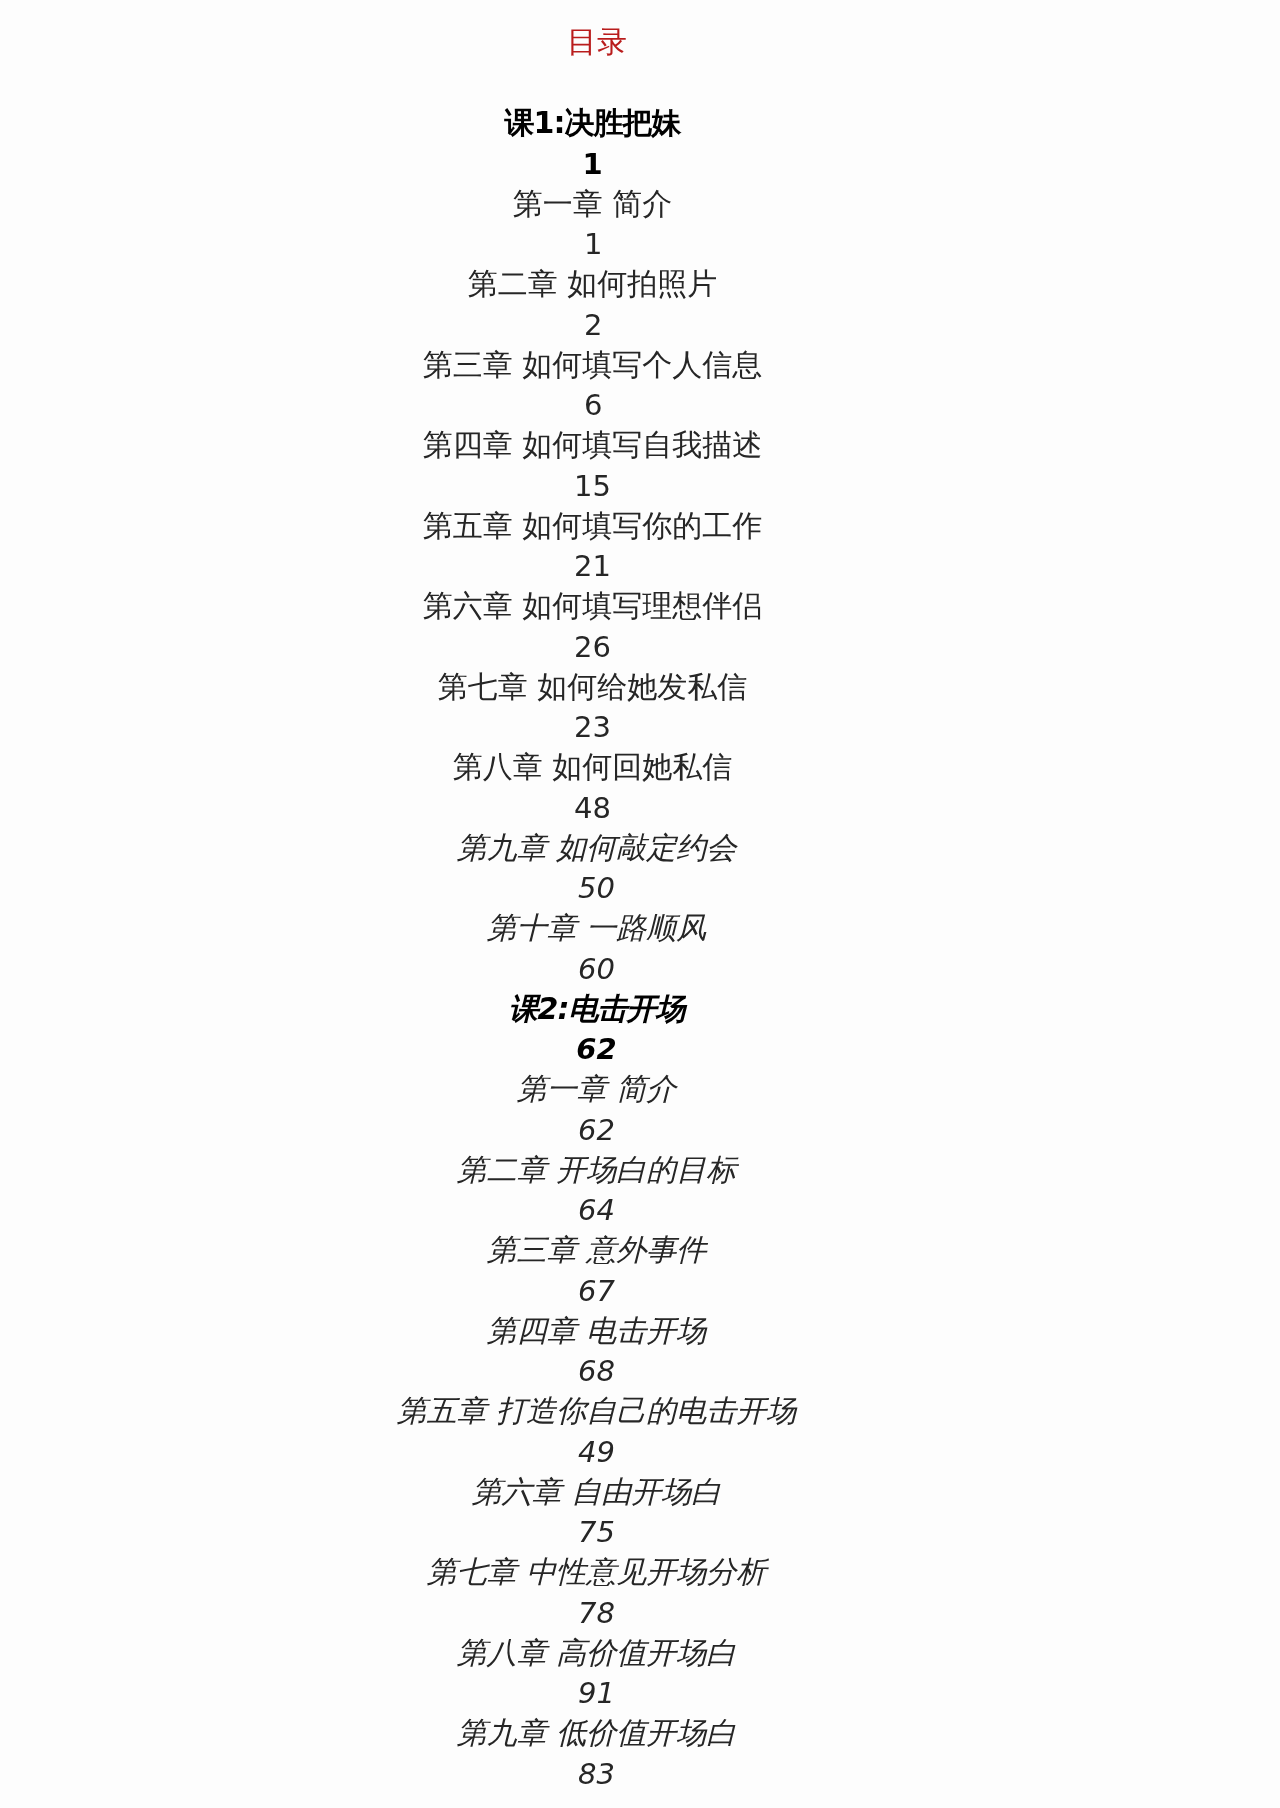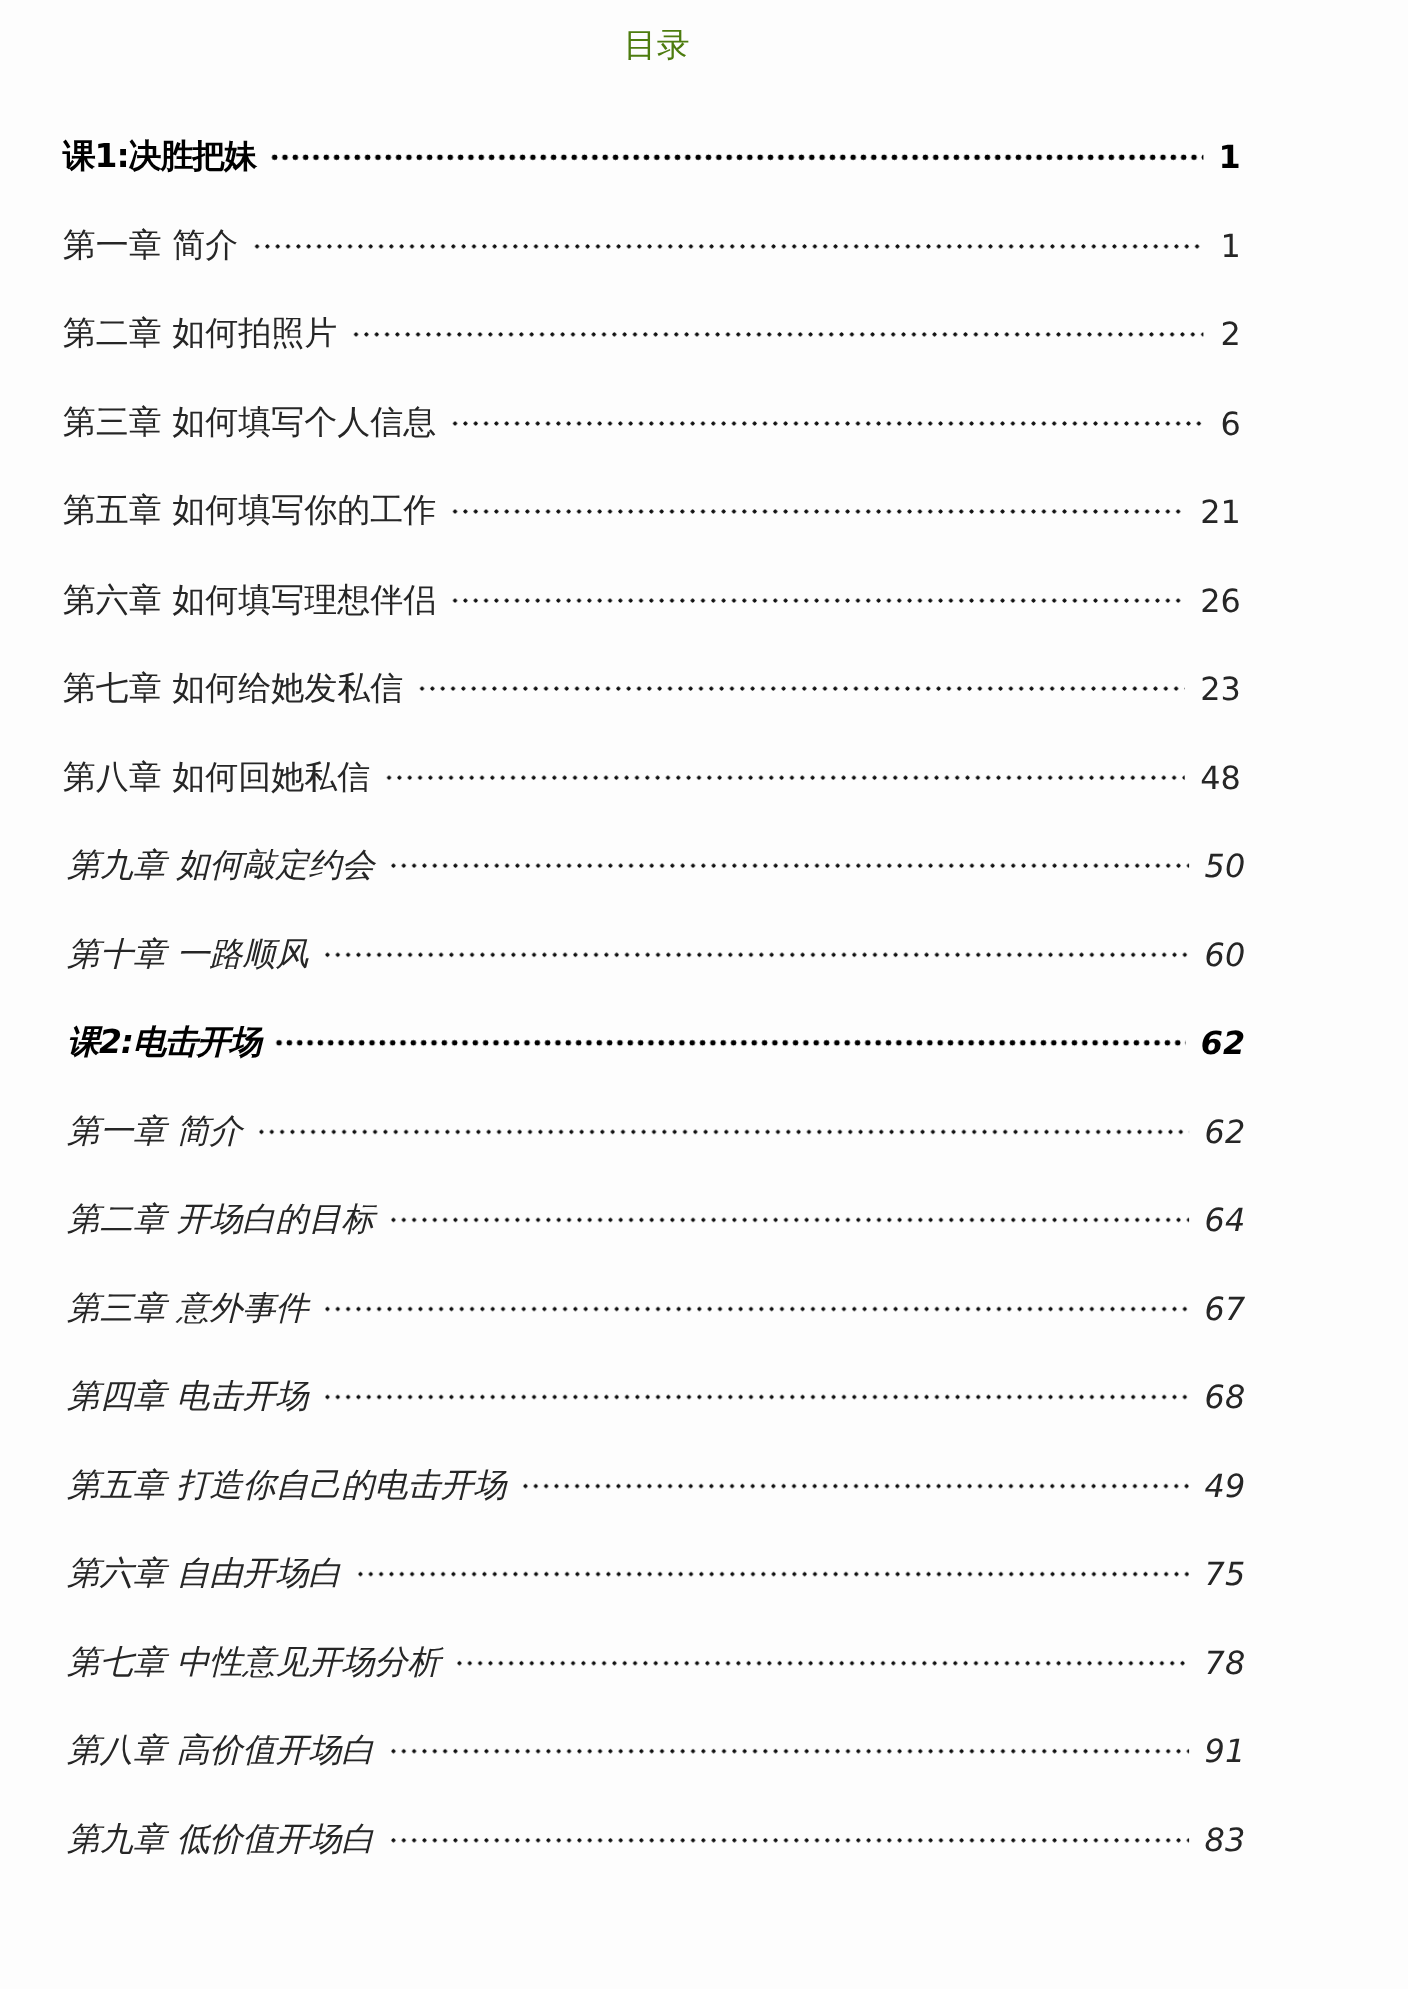--- a/index.html
+++ b/index.html
@@ -3,26 +3,26 @@
 <meta charset="utf-8">
 <style>
   html, body { margin: 0; padding: 0; }
   body {
     width: 1280px; height: 1808px; background: #fdfdfd; overflow: hidden;
     font-family: "DejaVu Sans", "Liberation Sans", sans-serif; color: #1e1e1e;
     position: relative;
   }
   .toc-title {
     position: absolute; top: 22px; left: 0; width: 1194px;
-    text-align: center; font-size: 30px; line-height: 40px; color: #4d7c0f;
+    text-align: center; font-size: 30px; line-height: 40px; color: #b91c1c;
   }
   .toc-list { position: absolute; top: 103px; left: 0; width: 1280px; }
   .toc-row {
     display: flex; align-items: center; height: 80.5px; box-sizing: border-box;
-    padding-left: 57px; width: 1128px;
+    padding-left: 57px; width: 1128px; flex-direction: column;
   }
   .toc-row.g2 { padding-left: 61px; width: 1132px; font-style: italic; }
   .toc-row .label { font-size: 30px; line-height: 40px; white-space: nowrap; color: #262626; }
   .toc-row .leader {
     flex: 1; height: 6px; margin: 0 14px 0 12px; align-self: center;
     background-image: radial-gradient(circle, #111 1.6px, transparent 2px);
     background-size: 9.4px 6px; background-repeat: repeat-x; background-position: left center;
   }
   .toc-row .page { font-size: 29px; line-height: 40px; color: #262626; min-width: 20px; text-align: right; }
   .toc-row.lesson .label, .toc-row.lesson .page { font-weight: bold; color: #000; }
@@ -51,20 +51,25 @@
   </div>
   <div class="toc-row">
     <span class="label">第二章 如何拍照片</span>
     <span class="leader"></span>
     <span class="page">2</span>
   </div>
   <div class="toc-row">
     <span class="label">第三章 如何填写个人信息</span>
     <span class="leader"></span>
     <span class="page">6</span>
+  </div>
+  <div class="toc-row">
+    <span class="label">第四章 如何填写自我描述</span>
+    <span class="leader"></span>
+    <span class="page">15</span>
   </div>
   <div class="toc-row">
     <span class="label">第五章 如何填写你的工作</span>
     <span class="leader"></span>
     <span class="page">21</span>
   </div>
   <div class="toc-row">
     <span class="label">第六章 如何填写理想伴侣</span>
     <span class="leader"></span>
     <span class="page">26</span>

